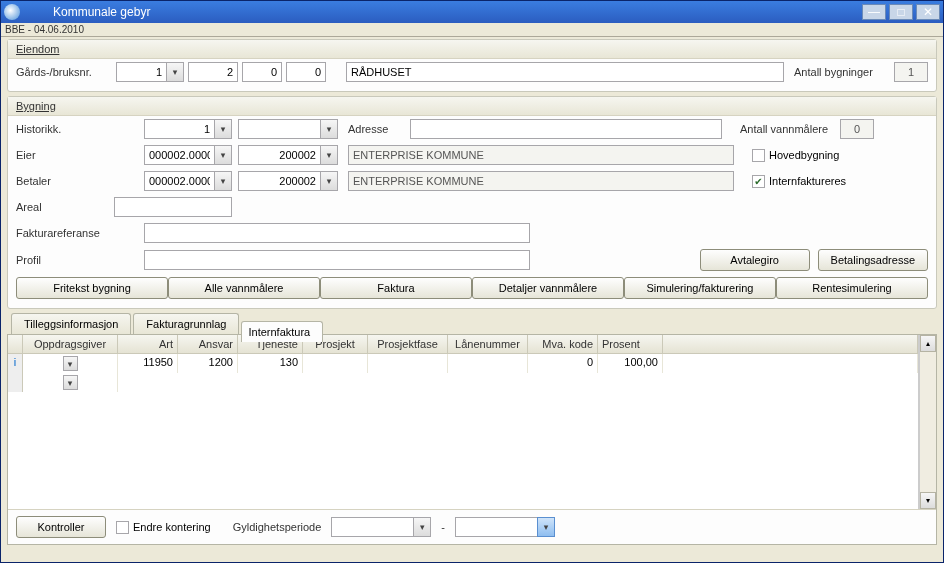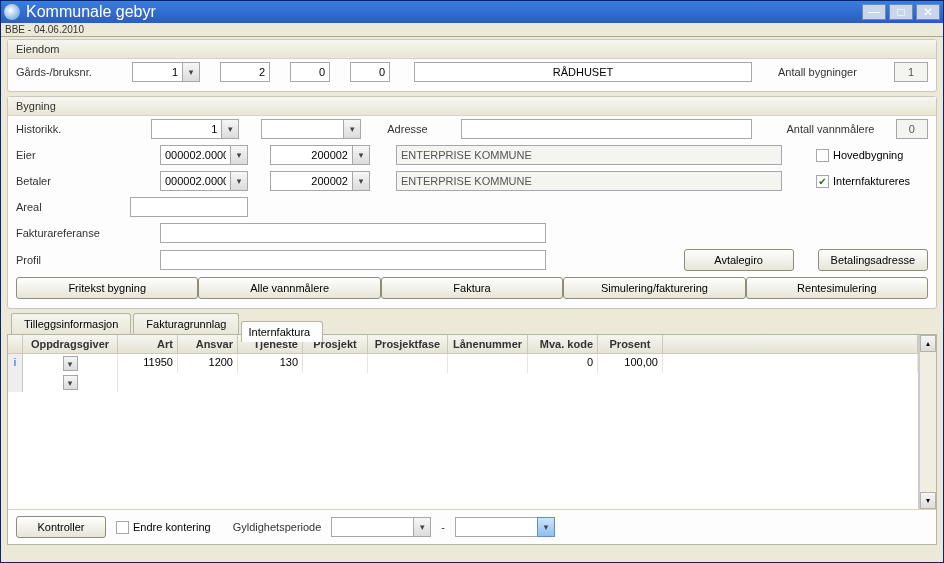--- a/index.html
+++ b/index.html
@@ -1,43 +1,43 @@
 <!DOCTYPE html>
 <html><head>
 <meta charset="utf-8">
 <style>
 *{box-sizing:border-box;margin:0;padding:0;font-family:Tahoma,Arial,sans-serif;font-size:11px;}
 body{background:#ece9d8;width:944px;height:563px;overflow:hidden;}
 .window{width:944px;height:563px;border:1px solid #0a246a;background:#ece9d8;position:relative;}
 .titlebar{height:22px;background:linear-gradient(to bottom,#3a7de0,#2b5dc0);display:flex;align-items:center;padding:0 3px;color:#fff;}
 .titlebar-icon{width:16px;height:16px;background:radial-gradient(circle at 40% 40%,#fff,#4a90d9);border-radius:50%;margin-right:6px;}
-.titlebar-title{flex:1;font-size:16px;}
+.titlebar-title{flex:1;font-size:12px;margin-left:27px;}
 .titlebar-btns{display:flex;gap:3px;}
 .titlebar-btn{width:24px;height:16px;background:#c8d6e8;border:1px solid #6a8ab8;display:flex;align-items:center;justify-content:center;cursor:pointer;font-size:12px;line-height:1;}
 .sub{font-size:10px;padding:1px 4px;background:#ece9d8;color:#333;border-bottom:1px solid #aca899;}
 .content{padding:2px 6px 6px 6px;}
 .section{background:#fdfdfd;border:1px solid #c9c9bb;border-radius:3px;margin-bottom:4px;padding-bottom:6px;}
-.section-hdr{background:linear-gradient(to bottom,#f6f6f0,#e8e6d6);border-bottom:1px solid #d6d3c1;padding:3px 8px;font-weight:normal;color:#333;}
-.row{display:flex;align-items:center;padding:3px 8px;gap:16px;}
+.section-hdr{background:linear-gradient(to bottom,#f6f6f0,#e8e6d6);border-bottom:1px solid #d6d3c1;padding:3px 8px;font-weight:normal;color:#333;text-decoration:underline;}
+.row{display:flex;align-items:center;padding:3px 8px;gap:0;}
 .lbl{color:#333;white-space:nowrap;}
 input.fld,select.sel,.fld-ro{height:20px;border:1px solid #a7a6aa;background:#fff;padding:0 4px;font-size:11px;}
 .fld-ro{background:#f4f4f0;color:#555;display:flex;align-items:center;}
 .btn{height:22px;border:1px solid #8d8d7a;background:linear-gradient(to bottom,#fefefe,#e6e5d8);padding:0 12px;cursor:pointer;font-size:11px;border-radius:3px;white-space:nowrap;flex:1;}
 .combo{display:flex;}
 .combo input{border-right:none;}
 .combo-btn{width:18px;height:20px;border:1px solid #a7a6aa;background:linear-gradient(to bottom,#f6f6f6,#dcdcdc);cursor:pointer;display:flex;align-items:center;justify-content:center;font-size:9px;color:#444;}
 .chk{width:13px;height:13px;border:1px solid #a7a6aa;background:#fff;display:inline-flex;align-items:center;justify-content:center;margin-right:4px;font-size:10px;color:#2a6b2a;}
 .tabs{display:flex;border-bottom:1px solid #b5b5a5;padding-left:4px;}
 .tab{padding:4px 12px;border:1px solid #b5b5a5;border-bottom:none;background:linear-gradient(to bottom,#f6f6f0,#e8e6d6);margin-right:2px;cursor:pointer;border-radius:3px 3px 0 0;}
 .tab.active{background:#fdfdfd;position:relative;top:8px;padding-left:6px;}
 .tabpane{background:#fdfdfd;border:1px solid #b5b5a5;border-top:none;height:210px;display:flex;flex-direction:column;}
 .grid{flex:1;display:flex;overflow:hidden;}
 .grid-main{flex:1;display:flex;flex-direction:column;border-right:1px solid #ccc;}
 .grid-hdr{display:flex;background:linear-gradient(to bottom,#f6f6f0,#e4e2d2);}
-.gh{border-right:1px solid #cbc9b8;border-bottom:1px solid #cbc9b8;padding:3px 4px;text-align:center;color:#333;white-space:nowrap;overflow:hidden;font-weight:bold;}
+.gh{border-right:1px solid #cbc9b8;border-bottom:1px solid #cbc9b8;padding:3px 4px;text-align:center;color:#333;white-space:nowrap;overflow:hidden;}
 .grid-row{display:flex;}
 .gc{border-right:1px solid #e8e6d8;padding:2px 4px;text-align:right;height:19px;white-space:nowrap;overflow:hidden;}
 .grid-body{flex:1;background:#fff;}
 .scroll{width:17px;background:#f0ede1;border-left:1px solid #ccc;display:flex;flex-direction:column;}
 .scroll-btn{height:17px;border:1px solid #b5b3a3;background:linear-gradient(to bottom,#f6f6f6,#dcdcdc);font-size:8px;display:flex;align-items:center;justify-content:center;cursor:pointer;}
 .scroll-track{flex:1;}
 .bottombar{padding:6px 8px;display:flex;align-items:center;gap:10px;border-top:1px solid #d6d3c1;}
 </style>
 </head>
 <body>
@@ -59,21 +59,21 @@
 <div class="section-hdr">Eiendom</div>
 <div class="row">
 <span class="lbl" style="width:100px">Gårds-/bruksnr.</span>
 <div class="combo">
             <input class="fld" style="width: 50px; text-align: right;" value="1">
             <div class="combo-btn">▾</div>
           </div>
 <input class="fld" style="width: 50px; text-align: right; margin-left: 4px;" value="2">
 <input class="fld" style="width: 40px; text-align: right; margin-left: 4px;" value="0">
 <input class="fld" style="width: 40px; text-align: right; margin-left: 4px;" value="0">
-<input class="fld" style="flex: 1 1 0%; margin-left: 8px; text-align: center;" value="RÅDHUSET">
+<input class="fld" style="flex: 1 1 0%; margin-left: 20px;" value="RÅDHUSET">
 <span class="lbl" style="width:100px;margin-left:10px">Antall bygninger</span>
 <div class="fld-ro" style="width:34px;justify-content:center">1</div>
 </div>
 </div>
 
 <div class="section">
 <div class="section-hdr">Bygning</div>
 
 <div class="row">
 <span class="lbl" style="width:128px">Historikk.</span>
@@ -140,20 +140,21 @@
 <input class="fld" style="width: 386px;">
 <div style="flex:1"></div>
 <button class="btn" style="flex:0 0 110px">Avtalegiro</button>
 <button class="btn" style="flex:0 0 110px;margin-left:8px">Betalingsadresse</button>
 </div>
 
 <div class="row" style="gap:0">
 <button class="btn">Fritekst bygning</button>
 <button class="btn">Alle vannmålere</button>
 <button class="btn">Faktura</button>
+<button class="btn">Detaljer vannmålere</button>
 <button class="btn">Simulering/fakturering</button>
 <button class="btn">Rentesimulering</button>
 </div>
 </div>
 
 <div class="tabs">
 <div class="tab">Tilleggsinformasjon</div>
 <div class="tab">Fakturagrunnlag</div>
 <div class="tab active">Internfaktura</div>
 </div>
@@ -163,21 +164,21 @@
 <div class="grid-hdr">
 <div class="gh" style="width:15px"></div>
 <div class="gh" style="width:95px">Oppdragsgiver</div>
 <div class="gh" style="width:60px;text-align:right">Art</div>
 <div class="gh" style="width:60px;text-align:right">Ansvar</div>
 <div class="gh" style="width:65px;text-align:right">Tjeneste</div>
 <div class="gh" style="width:65px">Prosjekt</div>
 <div class="gh" style="width:80px">Prosjektfase</div>
 <div class="gh" style="width:80px">Lånenummer</div>
 <div class="gh" style="width:70px;text-align:right">Mva. kode</div>
-<div class="gh" style="width:65px;text-align:center">Prosent</div>
+<div class="gh" style="width:65px;text-align:left">Prosent</div>
 <div class="gh" style="flex:1"></div>
 </div>
 <div class="grid-body">
 <div class="grid-row">
 <div class="gc" style="width:15px;background:#eee;text-align:center;color:#0066cc;border-right:1px solid #cbc9b8">i</div>
 <div class="gc" style="width:95px;text-align:center"><span class="combo-btn" style="height:15px;width:15px;display:inline-flex">▾</span></div>
 <div class="gc" style="width:60px">11950</div>
 <div class="gc" style="width:60px">1200</div>
 <div class="gc" style="width:65px">130</div>
 <div class="gc" style="width:65px"></div>

